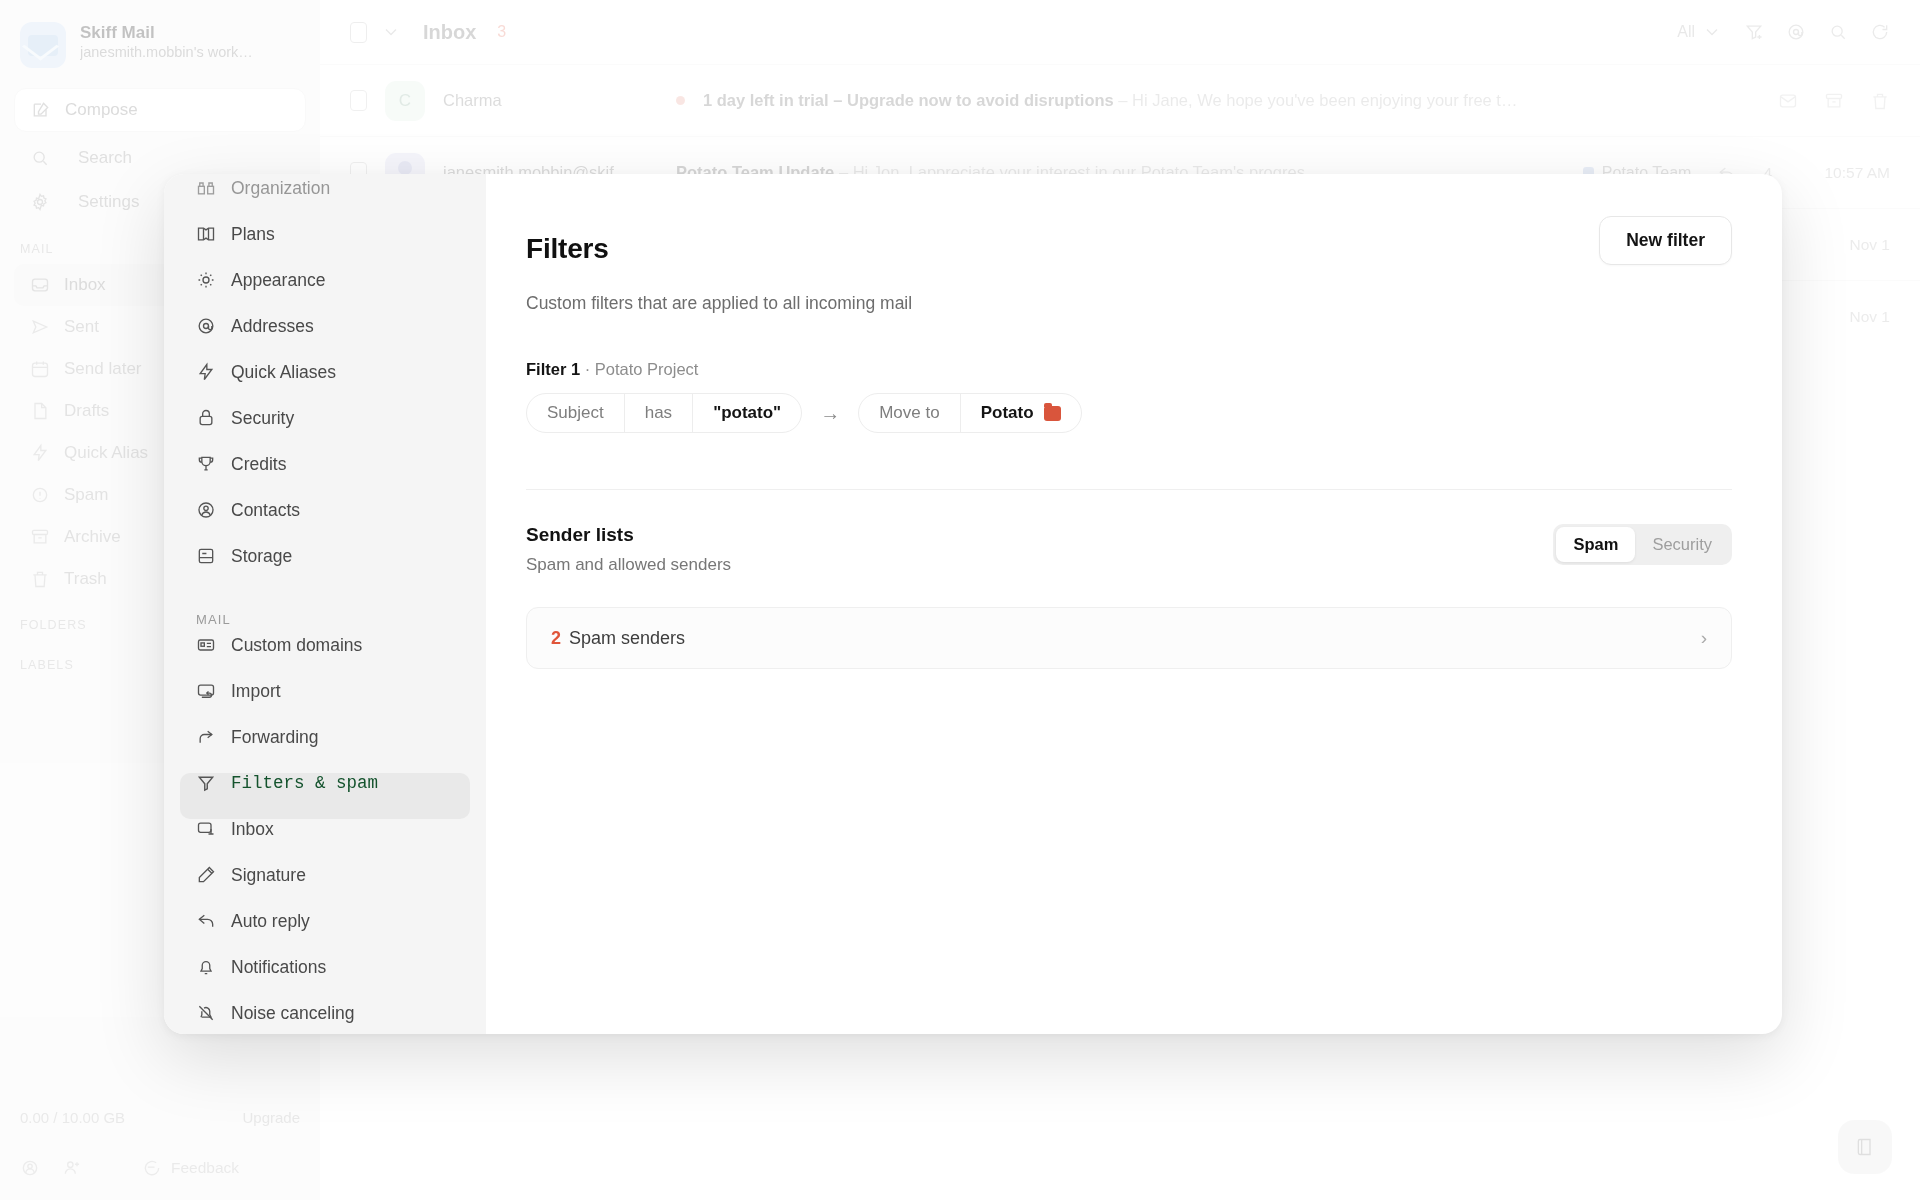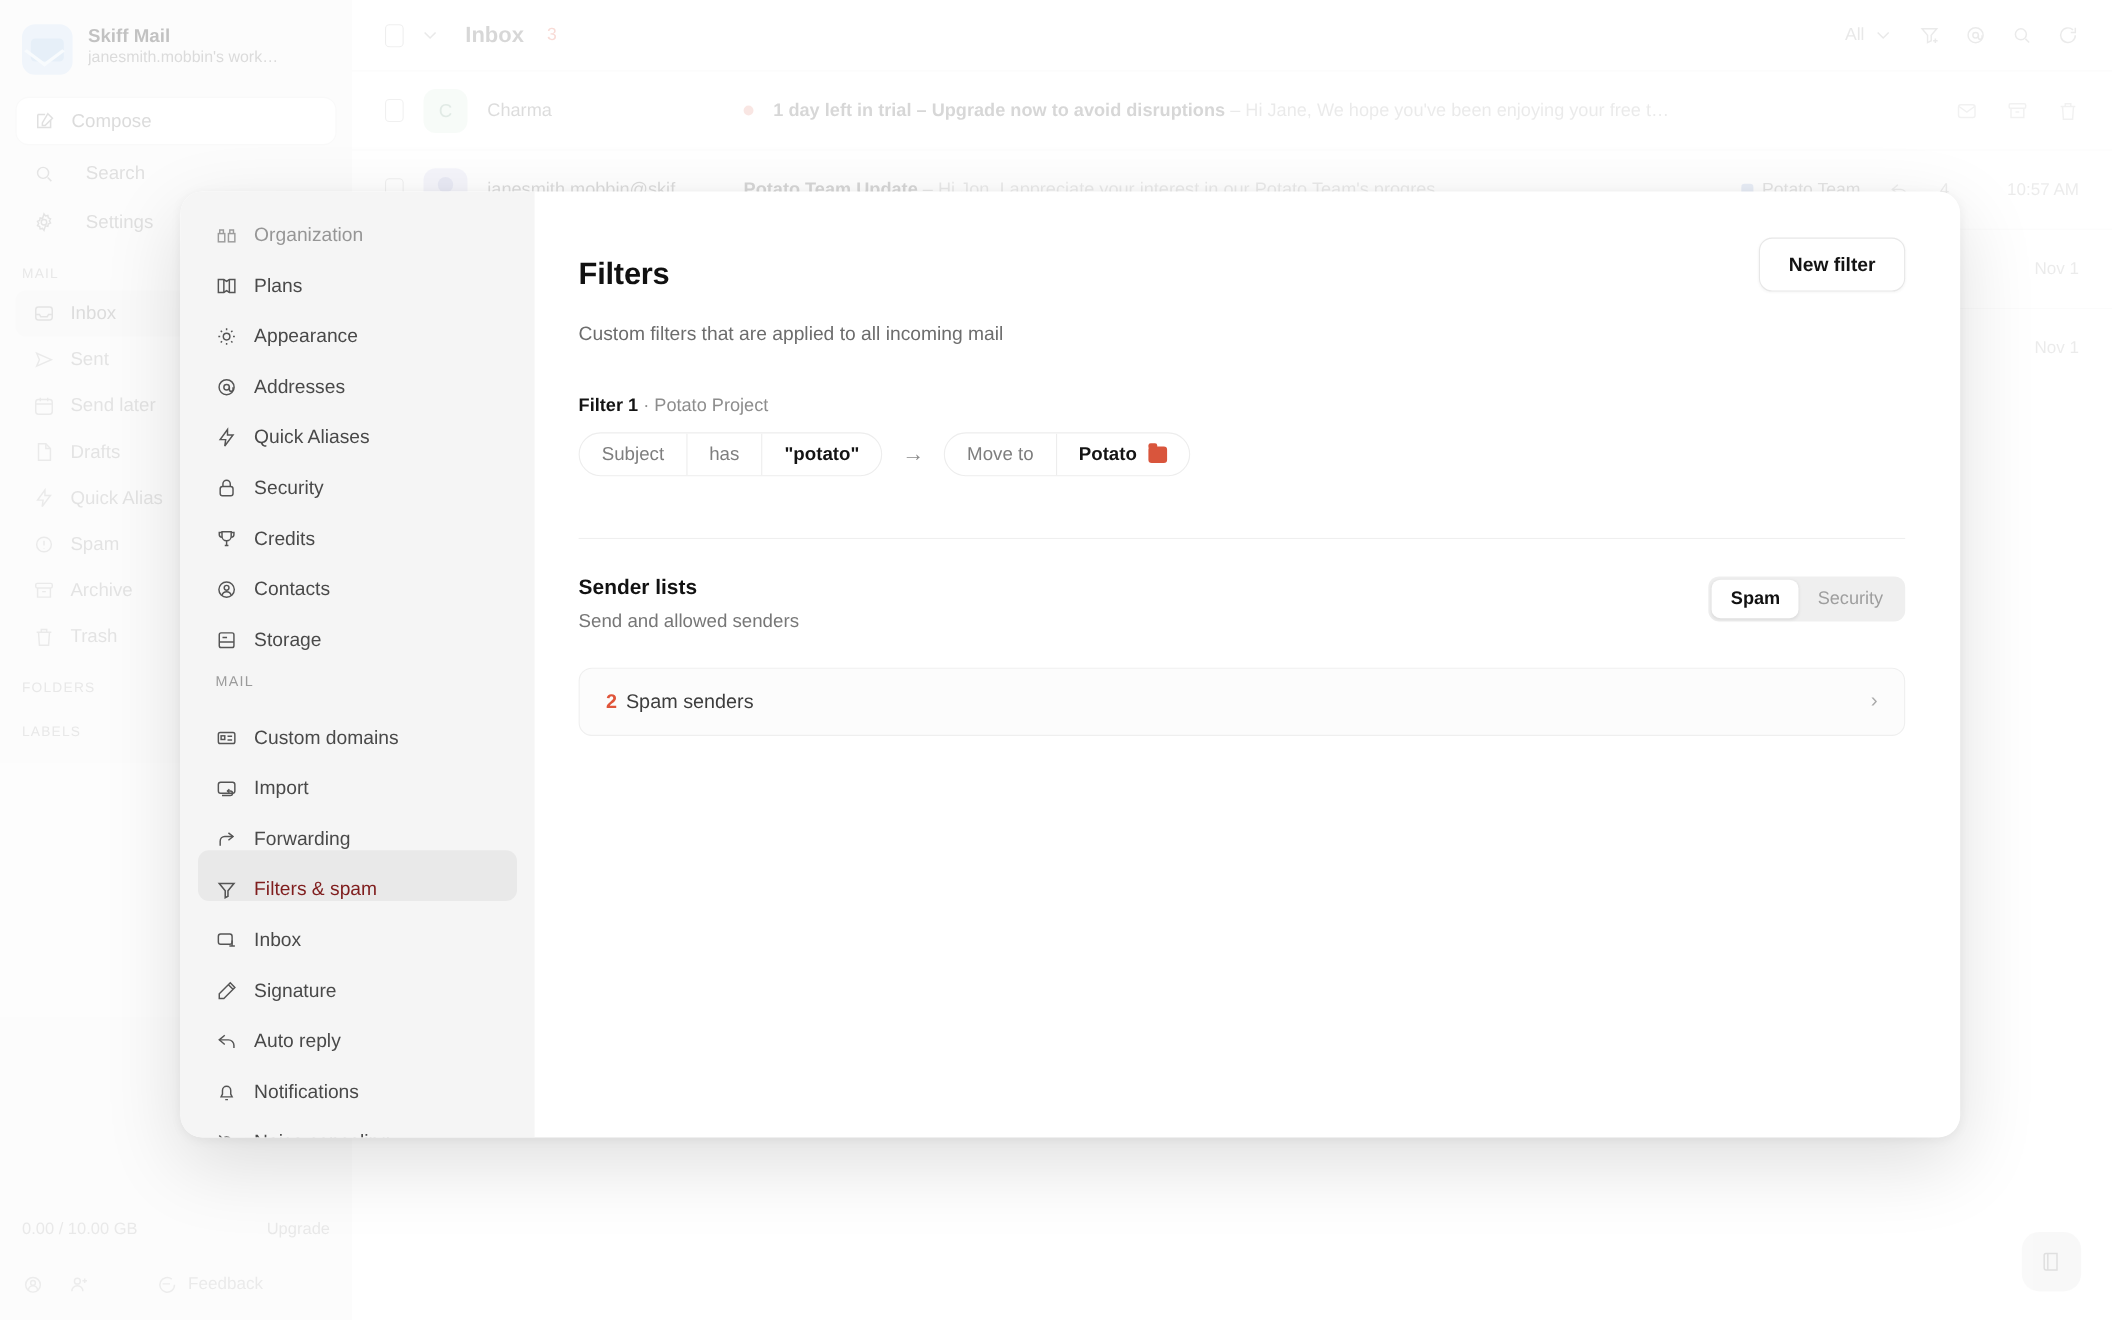--- a/index.html
+++ b/index.html
@@ -132,25 +132,25 @@
     background: #ffffff; border-radius: 20px;
     box-shadow: 0 24px 70px rgba(0,0,0,0.13), 0 2px 10px rgba(0,0,0,0.05);
     display: flex; overflow: hidden;
   }
   .m-sidebar {
     width: 322px; flex: none; background: #f5f5f5;
     padding: 0 0 0 0; position: relative; overflow: hidden;
   }
   .m-scroll { padding: 4px 16px 18px 16px; }
   .m-item {
-    display: flex; align-items: flex-end; gap: 15px;
+    display: flex; align-items: flex-start; gap: 15px;
     height: 46px; padding: 0 16px; border-radius: 10px;
     font-size: 17.5px; color: #494949; cursor: pointer;
   }
-  .m-item.active { background: #e9e9e9; color: #7f1d1d; }
+  .m-item.active { background: #e9e9e9; color: #14532d; font-family: Liberation Mono, monospace; }
   .m-item .ico svg { stroke: #555; }
   .m-cap {
     font-size: 13px; letter-spacing: 1.1px; color: #9b9b9b;
     padding: 20px 16px 8px 16px; font-weight: 500;
   }
 
   .m-content { flex: 1; padding: 42px 50px 0 40px; position: relative; }
   .m-head { display: flex; align-items: flex-end; justify-content: space-between; }
   .m-title { font-size: 28px; font-weight: 700; letter-spacing: -0.2px; color: #111; }
   .m-desc { margin-top: 28px; font-size: 17.5px; color: #6d6d6d; }
@@ -678,21 +678,21 @@
             </div>
           </div>
         </div>
       </div>
 
       <div class="divider"></div>
 
       <div class="sender-head">
         <div>
           <div class="sl-title">Sender lists</div>
-          <div class="sl-sub">Send and allowed senders</div>
+          <div class="sl-sub">Spam and allowed senders</div>
         </div>
         <div class="seg">
           <div class="seg-opt on">Spam</div>
           <div class="seg-opt">Security</div>
         </div>
       </div>
 
       <div class="spam-card">
         <span class="spam-count">2</span>
         <span class="spam-label">Spam senders</span>

